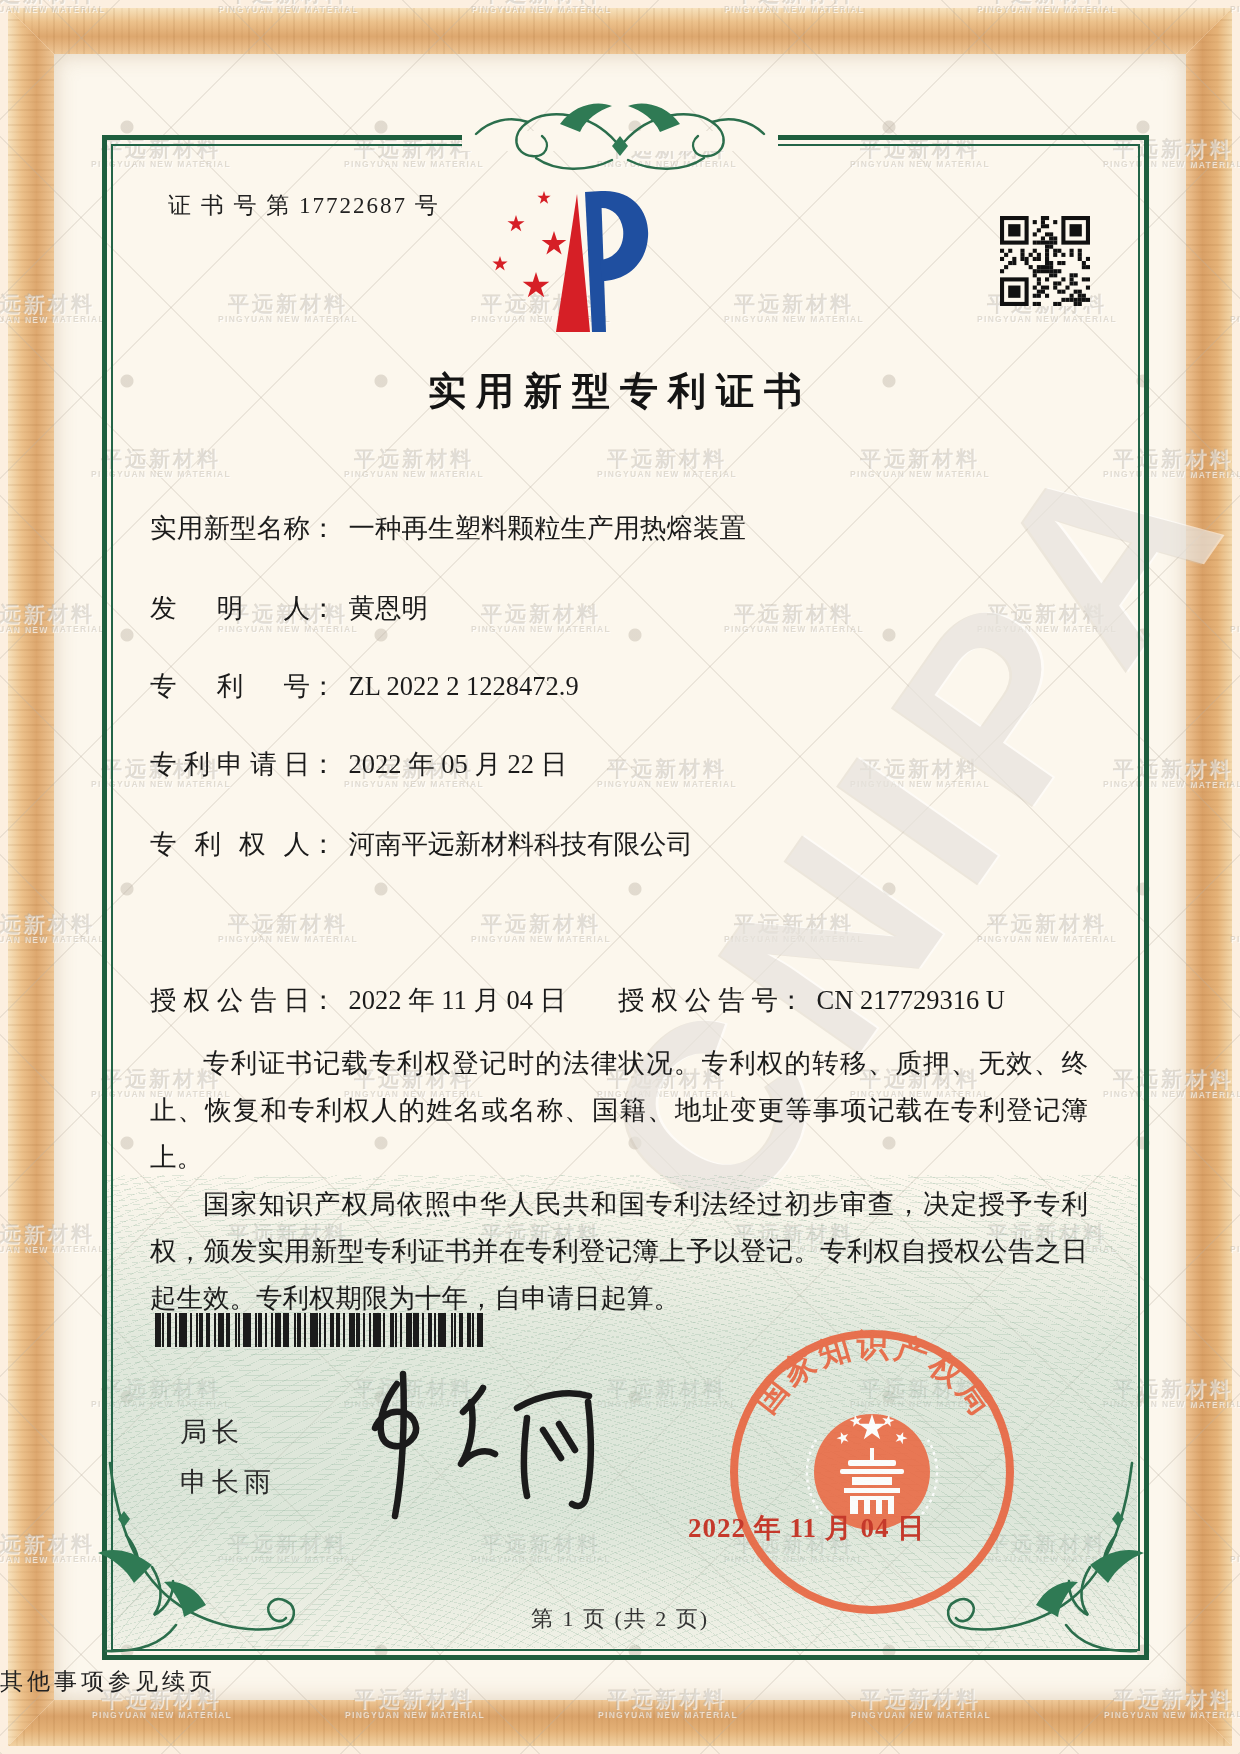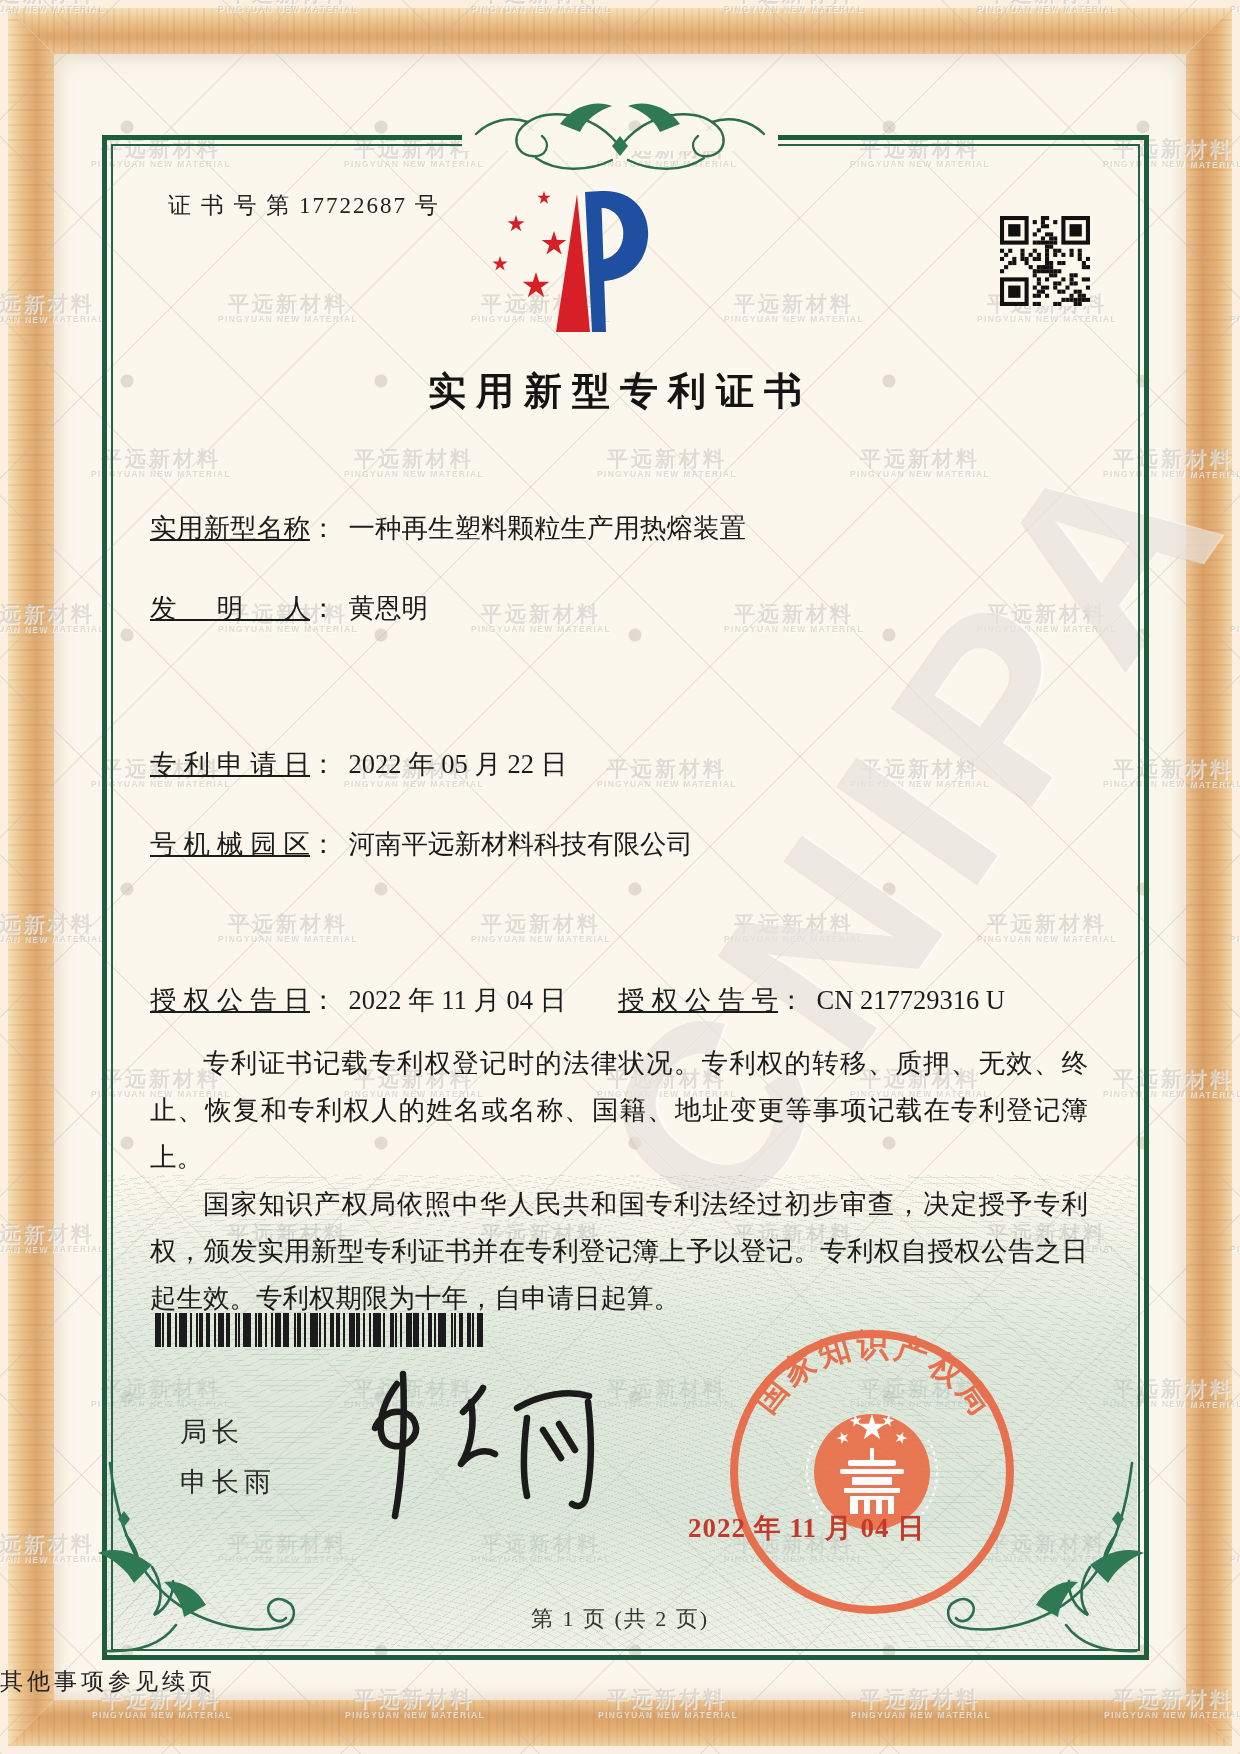--- a/index.html
+++ b/index.html
@@ -87,21 +87,21 @@
       linear-gradient(180deg, rgba(183,209,194,0) 0, rgba(183,209,194,.40) 170px, rgba(183,209,194,.46) 340px, rgba(196,218,205,.20) 100%);
   }
   
   .content{position:absolute;inset:0;z-index:5;color:#1c1c1c;}
   .cert-number{position:absolute;left:168px;top:190px;font-size:23px;letter-spacing:2px;color:#222;}
   .cert-title{
     position:absolute;left:0;top:366px;width:100%;text-align:center;
     font-size:38px;font-weight:700;letter-spacing:10px;color:#141414;
   }
   .frow{position:absolute;left:150px;font-size:26.5px;white-space:nowrap;color:#1b1b1b;}
-  .flabel{display:inline-block;width:160px;text-align:justify;text-align-last:justify;text-decoration:underline;}
+  .flabel{display:inline-block;width:160px;text-align:justify;text-align-last:justify;}
   .fvalue{margin-left:12px;}
   .fvalue.wrap{display:inline-block;width:724px;vertical-align:top;line-height:1.62;white-space:normal;}
   .pair2{position:absolute;left:468px;top:0;white-space:nowrap;}
   .body-text{
     position:absolute;left:150px;top:1040px;width:938px;
     font-size:26.5px;line-height:47px;text-align:justify;color:#1b1b1b;
   }
   .body-text p{margin:0;text-indent:2em;}
   .barcode{position:absolute;left:155px;top:1313px;width:336px;height:34px;display:flex;align-items:stretch;}
   .barcode .bar{background:#1b1b1b;flex:none;}
@@ -606,25 +606,28 @@
     </svg>
 
   <div class="cert-title">实用新型专利证书</div>
 
   <div class="frow" style="top:510px">
     <span class="flabel">实用新型名称</span><span>：</span><span class="fvalue">一种再生塑料颗粒生产用热熔装置</span>
   </div>
   <div class="frow" style="top:590px">
     <span class="flabel">发明人</span><span>：</span><span class="fvalue">黄恩明</span>
   </div>
+  <div class="frow" style="top:668px">
+    <span class="flabel">专利号</span><span>：</span><span class="fvalue">ZL 2022 2 1228472.9</span>
+  </div>
   <div class="frow" style="top:746px">
     <span class="flabel">专利申请日</span><span>：</span><span class="fvalue">2022 年 05 月 22 日</span>
   </div>
   <div class="frow" style="top:826px">
-    <span class="flabel">号机械园区</span><span>：</span><span class="fvalue">河南平远新材料科技有限公司</span>
+    <span class="flabel">专利权人</span><span>：</span><span class="fvalue">河南平远新材料科技有限公司</span>
   </div>
   <div class="frow" style="top:982px">
     <span class="flabel">授权公告日</span><span>：</span><span class="fvalue">2022 年 11 月 04 日</span>
     <span class="pair2">
       <span class="flabel">授权公告号</span><span>：</span><span class="fvalue">CN 217729316 U</span>
     </span>
   </div>
 
   <div class="body-text">
     <p>专利证书记载专利权登记时的法律状况。专利权的转移、质押、无效、终止、恢复和专利权人的姓名或名称、国籍、地址变更等事项记载在专利登记簿上。</p>

